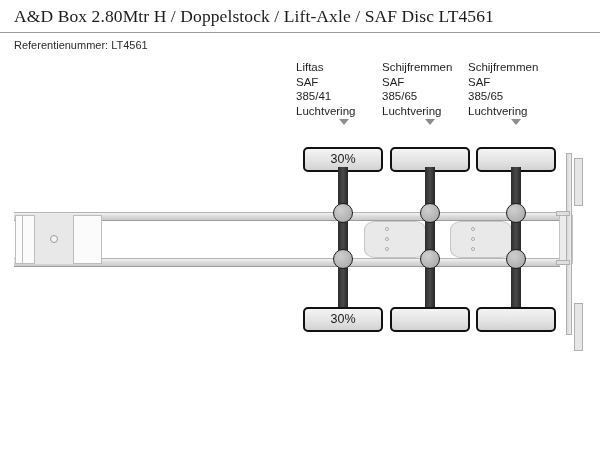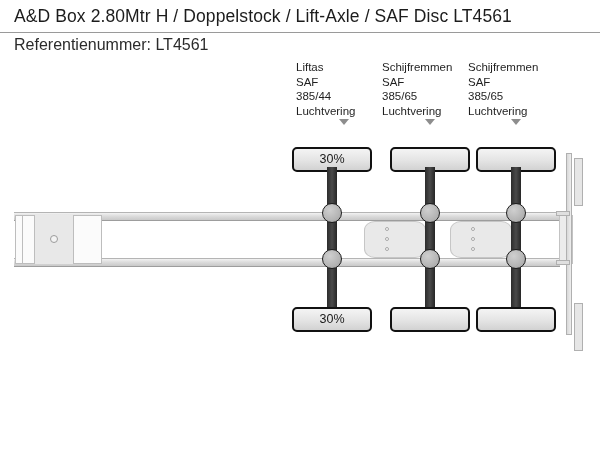--- a/index.html
+++ b/index.html
@@ -17,36 +17,37 @@
   }
 
   
   #header {
     position: absolute;
     left: 0; top: 0;
     width: 600px;
     height: 33px;
     box-sizing: border-box;
     border-bottom: 1px solid #9a9a9a;
+    font-family: Liberation Serif, serif;
   }
   #page-title {
     position: absolute;
     left: 14px;
     top: 4px;
     font-size: 17.5px;
     line-height: 24px;
     letter-spacing: 0.1px;
     white-space: nowrap;
     color: #1c1c1c;
   }
   #ref-line {
     position: absolute;
     left: 14px;
     top: 38px;
-    font-size: 16px;
+    font-size: 11px;
     line-height: 14px;
     color: #2b2b2b;
     white-space: nowrap;
   }
 
   
   #diagram {
     position: absolute;
     left: 0;
     top: 55px;
@@ -165,21 +166,21 @@
     width: 4px; height: 4px;
     margin-bottom: 6px;
     border-radius: 50%;
     border: 1px solid #a8a8a8;
     background: #fafafa;
     box-sizing: border-box;
   }
 
   
   .axle-group { position: absolute; top: 92px; width: 96px; height: 185px; }
-  #axle-1 { left: 284px; text-decoration: underline; }
+  #axle-1 { left: 295px; text-decoration: underline; }
   #axle-2 { left: 382px; }
   #axle-3 { left: 468px; }
 
   .axle-shaft {
     position: absolute;
     left: 43px;
     top: 20px;
     width: 10px;
     height: 148px;
     background: linear-gradient(to right, #2c2c2c 0%, #4a4a4a 50%, #262626 100%);
@@ -265,21 +266,21 @@
   <div id="page-title">A&amp;D Box 2.80Mtr H / Doppelstock / Lift-Axle / SAF Disc LT4561</div>
 </div>
 
 <div id="ref-line">Referentienummer: LT4561</div>
 
 <div id="diagram">
 
   <div class="axle-spec" id="spec-col-1">
     <span class="spec-line">Liftas</span>
     <span class="spec-line">SAF</span>
-    <span class="spec-line">385/44</span>
+    <span class="spec-line">385/41</span>
     <span class="spec-line">Luchtvering</span>
     <span class="spec-pointer"></span>
   </div>
 
   <div class="axle-spec" id="spec-col-2">
     <span class="spec-line">Schijfremmen</span>
     <span class="spec-line">SAF</span>
     <span class="spec-line">385/65</span>
     <span class="spec-line">Luchtvering</span>
     <span class="spec-pointer"></span>

